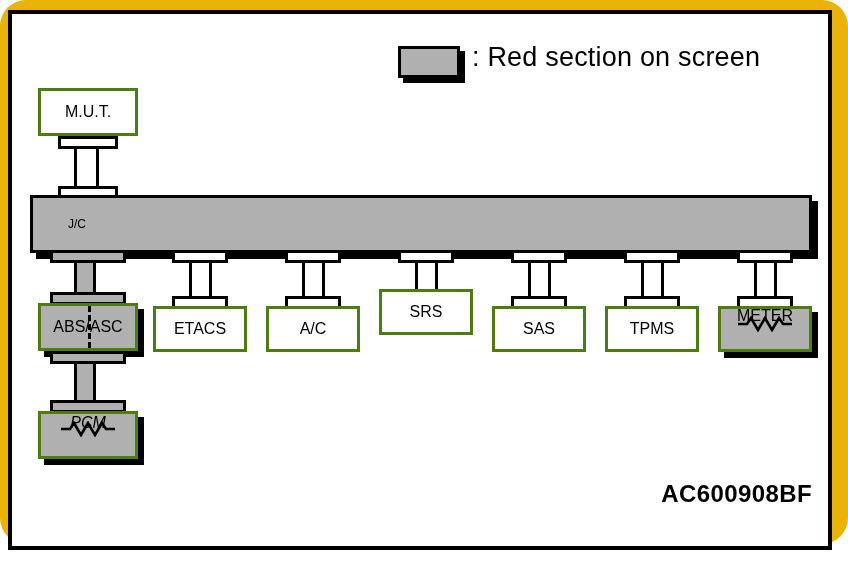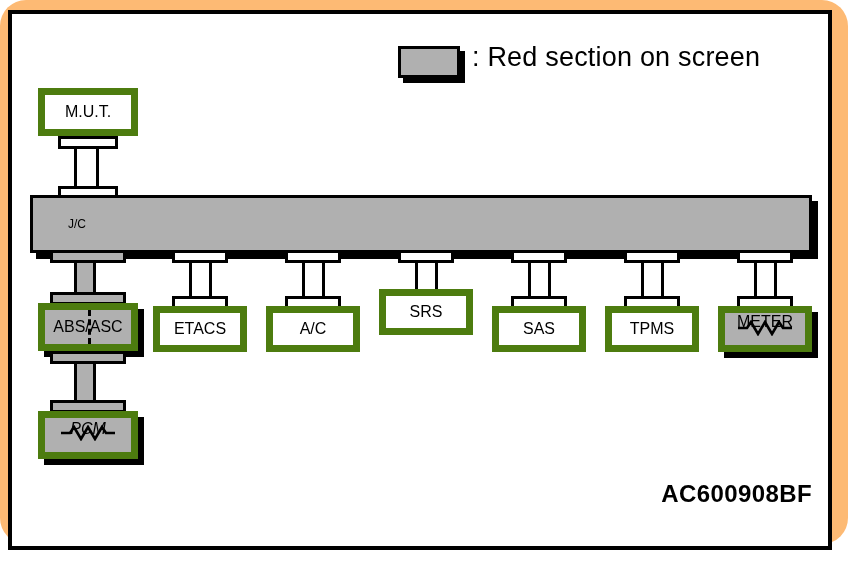--- a/index.html
+++ b/index.html
@@ -1,40 +1,40 @@
 <!DOCTYPE html>
 <html><head>
 <meta charset="utf-8">
 <style>
   html,body{margin:0;padding:0;background:#ffffff;}
   body{width:848px;height:568px;overflow:hidden;
        font-family:"Liberation Sans","DejaVu Sans",sans-serif;}
 
-  #stage{position:relative;width:848px;height:544px;background:#fdba74;border-radius:26px;}
+  #stage{position:relative;width:848px;height:544px;background:#eab308;border-radius:26px;}
 
   
   #frame{position:absolute;left:8px;top:10px;width:824px;height:540px;
          border:4px solid #000;box-sizing:border-box;background:#fff;}
 
   
   #legend{position:absolute;left:398px;top:44px;width:400px;height:42px;}
   #legend-swatch{position:absolute;left:0;top:2px;width:62px;height:32px;
         background:#b0b0b0;border:3px solid #000;box-sizing:border-box;
         box-shadow:5px 5px 0 0 #000;}
   #legend-text{position:absolute;left:74px;top:-2px;white-space:nowrap;
         font-size:27px;color:#000;letter-spacing:.2px;}
 
   
-  .node{position:absolute;box-sizing:border-box;border:7px solid #4d7c0f;
+  .node{position:absolute;box-sizing:border-box;border:3px solid #4d7c0f;
         background:#fff;}
   .node.gray{background:#b0b0b0;box-shadow:6px 6px 0 0 #000;}
   .node .lbl{position:absolute;left:0;right:0;bottom:0;top:0;
         display:flex;align-items:center;justify-content:center;
         font-size:16px;color:#000;white-space:nowrap;}
-  .node.hasres .lbl{align-items:flex-end;padding-bottom:14px;}
+  .node.hasres .lbl{align-items:flex-end;padding-bottom:24px;}
 
   
   .res{position:absolute;left:50%;transform:translateX(-50%);top:7px;
         width:56px;height:16px;}
 
   
   .divider{position:absolute;top:0;bottom:0;left:50%;width:0;
         border-left:3px dashed #000;}
 
   

